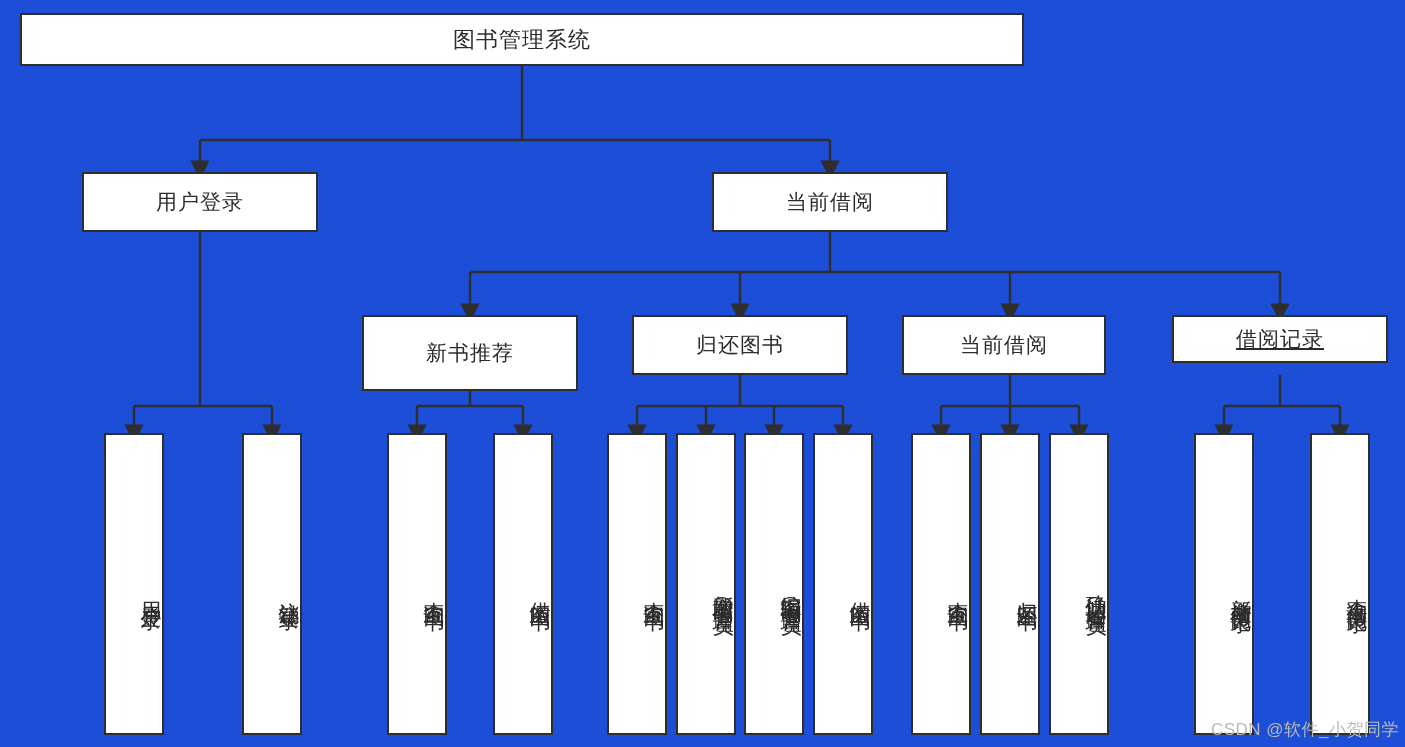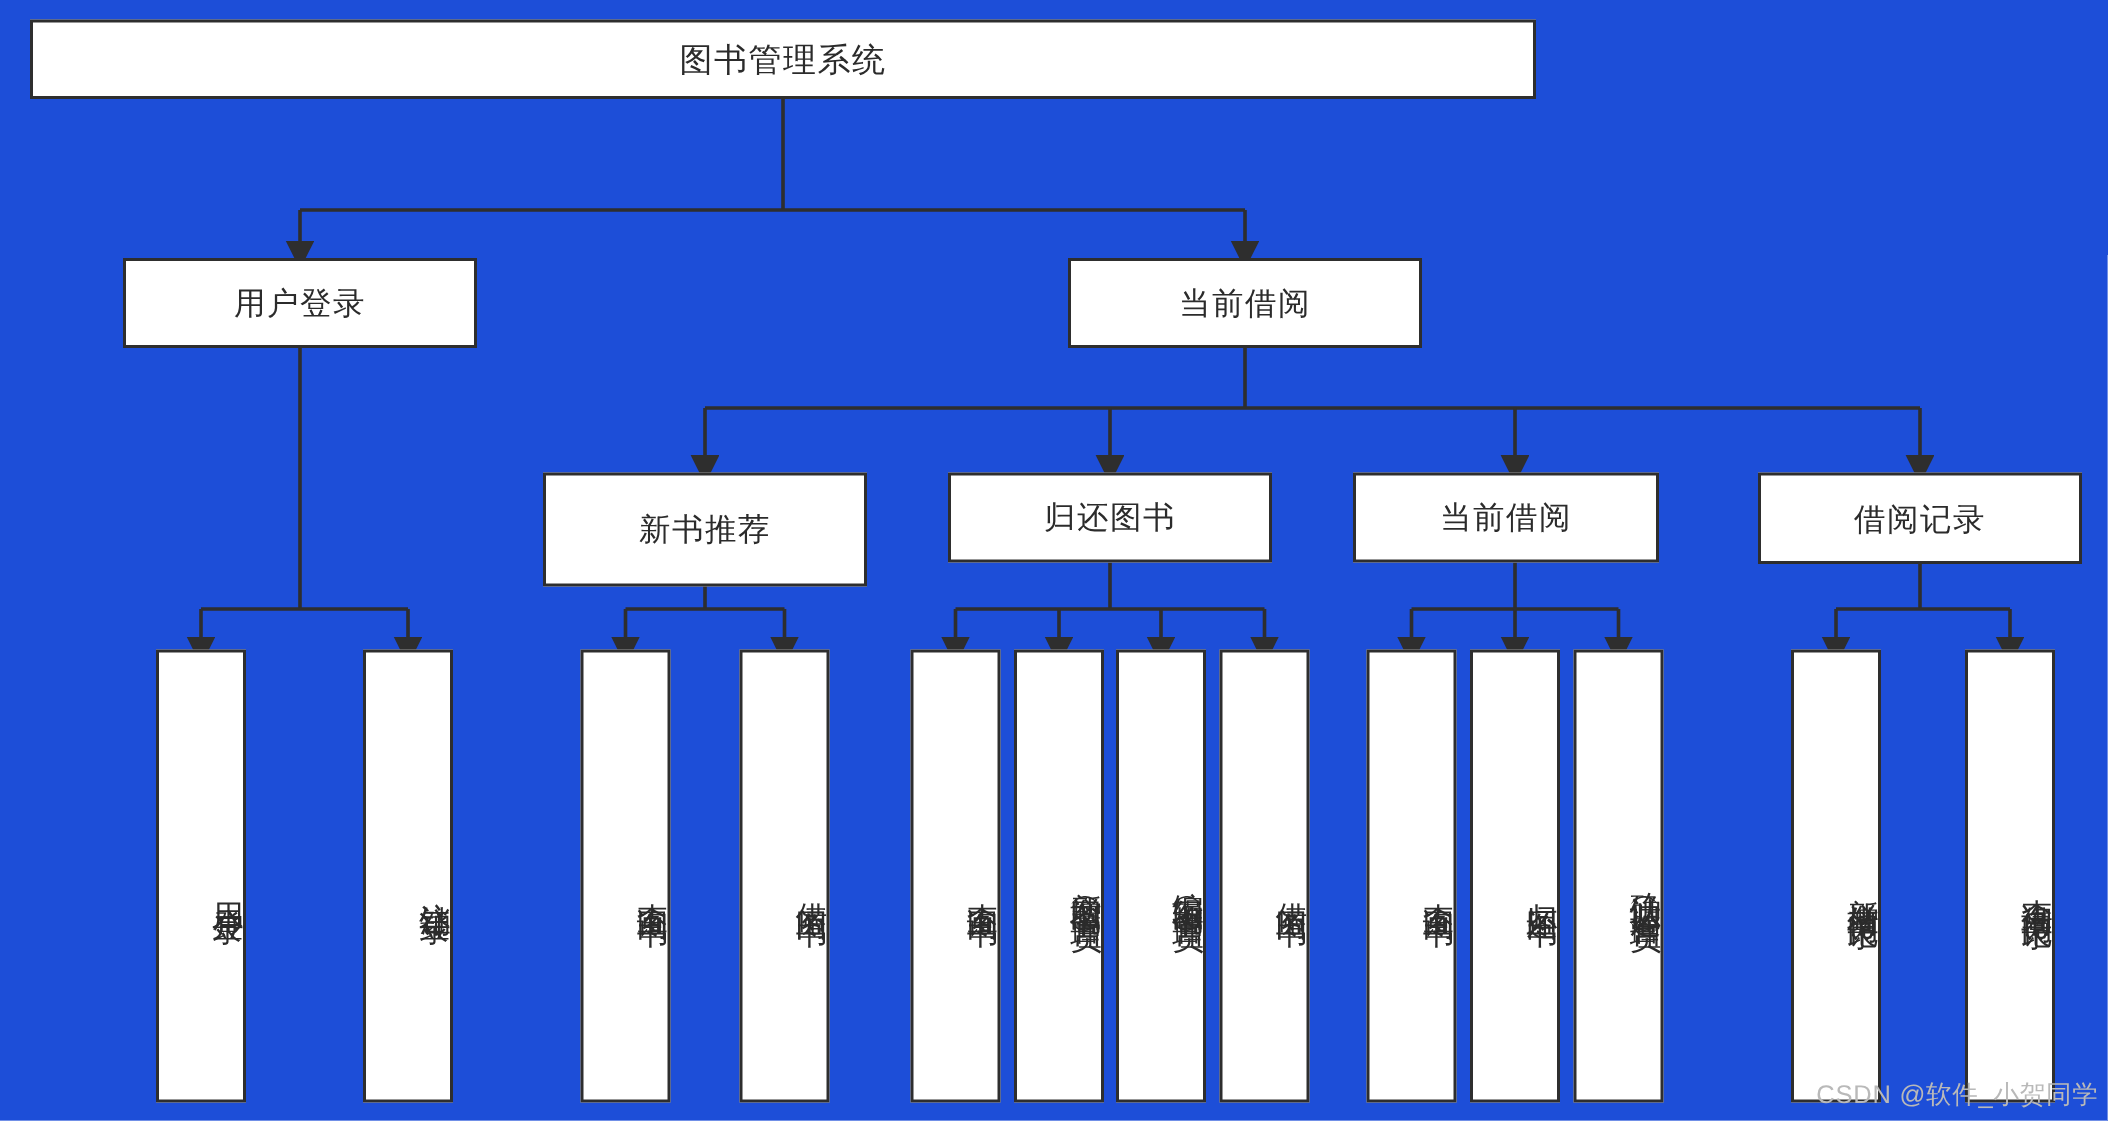--- a/index.html
+++ b/index.html
@@ -75,21 +75,21 @@
   </svg>
 
   <div class="node horiz root" style="left:20px;top:13px;width:1004px;height:53px;">图书管理系统</div>
 
   <div class="node horiz" style="left:82px;top:172px;width:236px;height:60px;">用户登录</div>
   <div class="node horiz" style="left:712px;top:172px;width:236px;height:60px;">当前借阅</div>
 
   <div class="node horiz" style="left:362px;top:315px;width:216px;height:76px;">新书推荐</div>
   <div class="node horiz" style="left:632px;top:315px;width:216px;height:60px;">归还图书</div>
   <div class="node horiz" style="left:902px;top:315px;width:204px;height:60px;">当前借阅</div>
-  <div class="node horiz" style="left:1172px;top:315px;width:216px;height:61px;">借阅记录</div>
+  <div class="node horiz" style="left:1172px;top:315px;width:216px;height:48px;text-decoration:underline;">借阅记录</div>
 
   <div class="node vert" style="left:104px;top:433px;width:60px;height:302px;">用户登录</div>
   <div class="node vert" style="left:242px;top:433px;width:60px;height:302px;">注销登录</div>
 
   <div class="node vert" style="left:387px;top:433px;width:60px;height:302px;">查询图书</div>
   <div class="node vert" style="left:493px;top:433px;width:60px;height:302px;">借阅图书</div>
 
   <div class="node vert" style="left:607px;top:433px;width:60px;height:302px;">查询图书</div>
   <div class="node vert" style="left:676px;top:433px;width:60px;height:302px;">新增图书（管理员）</div>
   <div class="node vert" style="left:744px;top:433px;width:60px;height:302px;">编辑图书（管理员）</div>

